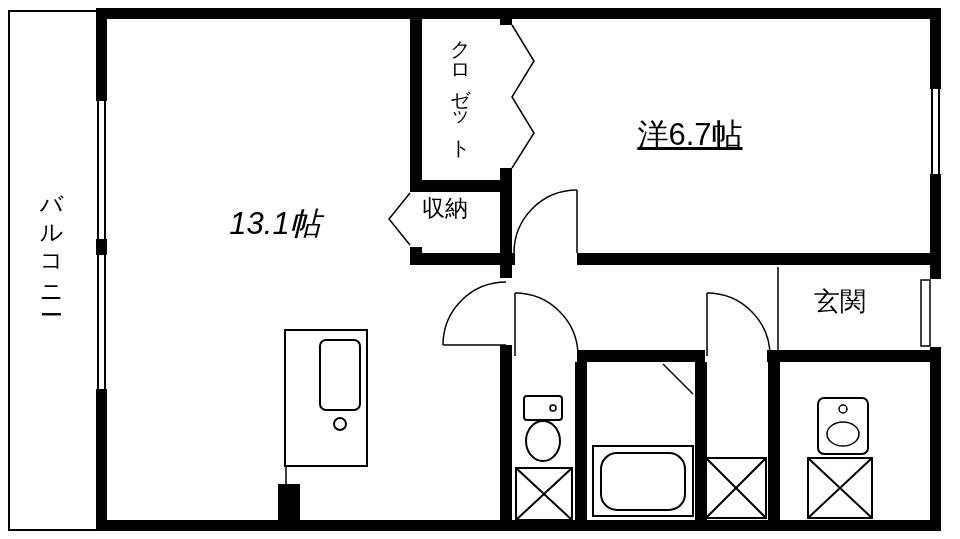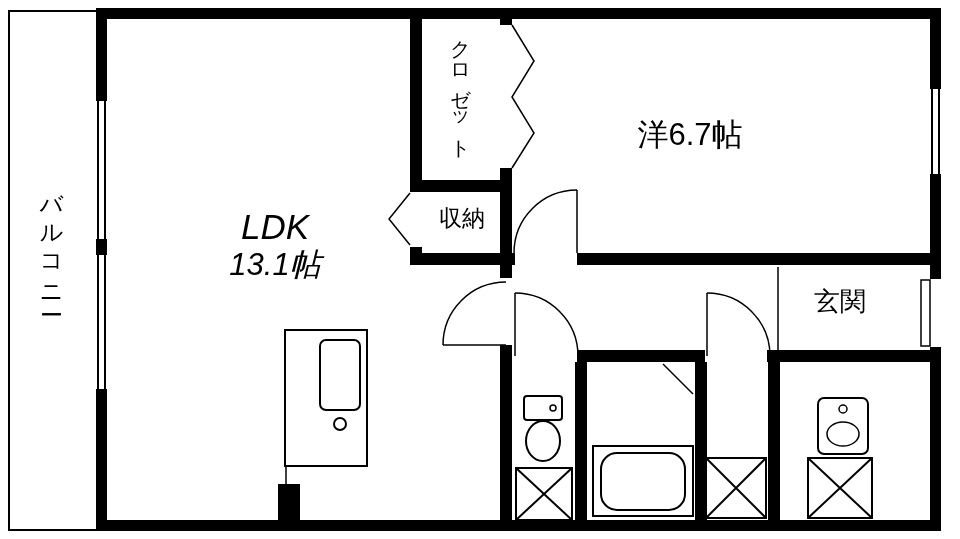--- a/index.html
+++ b/index.html
@@ -23,22 +23,22 @@
   }
   .balcony-rail{
     position:absolute;
     left:8px;top:10px;width:88px;height:521px;
     border:2px solid #000;
     border-right:none;
     box-sizing:border-box;
   }
   .lbl-balcony{left:34px;top:178px;width:36px;height:210px;font-size:23px;letter-spacing:5px;line-height:36px;}
   .lbl-closet{left:445px;top:26px;width:32px;height:150px;font-size:20px;letter-spacing:2px;line-height:32px;}
-  .lbl-storage{left:422px;top:203px;width:80px;text-align:center;font-size:23px;}
-  .lbl-western{left:590px;top:114px;width:200px;text-align:center;font-size:31px;}
+  .lbl-storage{left:422px;top:193px;width:80px;font-size:23px;}
+  .lbl-western{left:590px;top:114px;width:200px;text-align:center;font-size:31px;text-decoration:underline;}
   .lbl-ldk{left:185px;top:206px;width:180px;text-align:center;font-style:italic;line-height:1.18;}
   .lbl-ldk .l1{font-size:35px;}
   .lbl-ldk .l2{font-size:31px;}
   .lbl-genkan{left:790px;top:284px;width:100px;text-align:center;font-size:26px;}
 </style>
 </head>
 <body>
 
 <div class="plan">
 
@@ -160,18 +160,17 @@
 
   <div class="label label-vertical lbl-balcony">バルコニー</div>
 
   <div class="label label-vertical lbl-closet">クロゼット</div>
 
   <div class="label lbl-storage">収納</div>
 
   <div class="label lbl-western">洋6.7帖</div>
 
   <div class="label lbl-ldk">
-    <div class="l1">LDK</div>
     <div class="l2">13.1帖</div>
   </div>
 
   <div class="label lbl-genkan">玄関</div>
 </div>
 
 </body></html>

